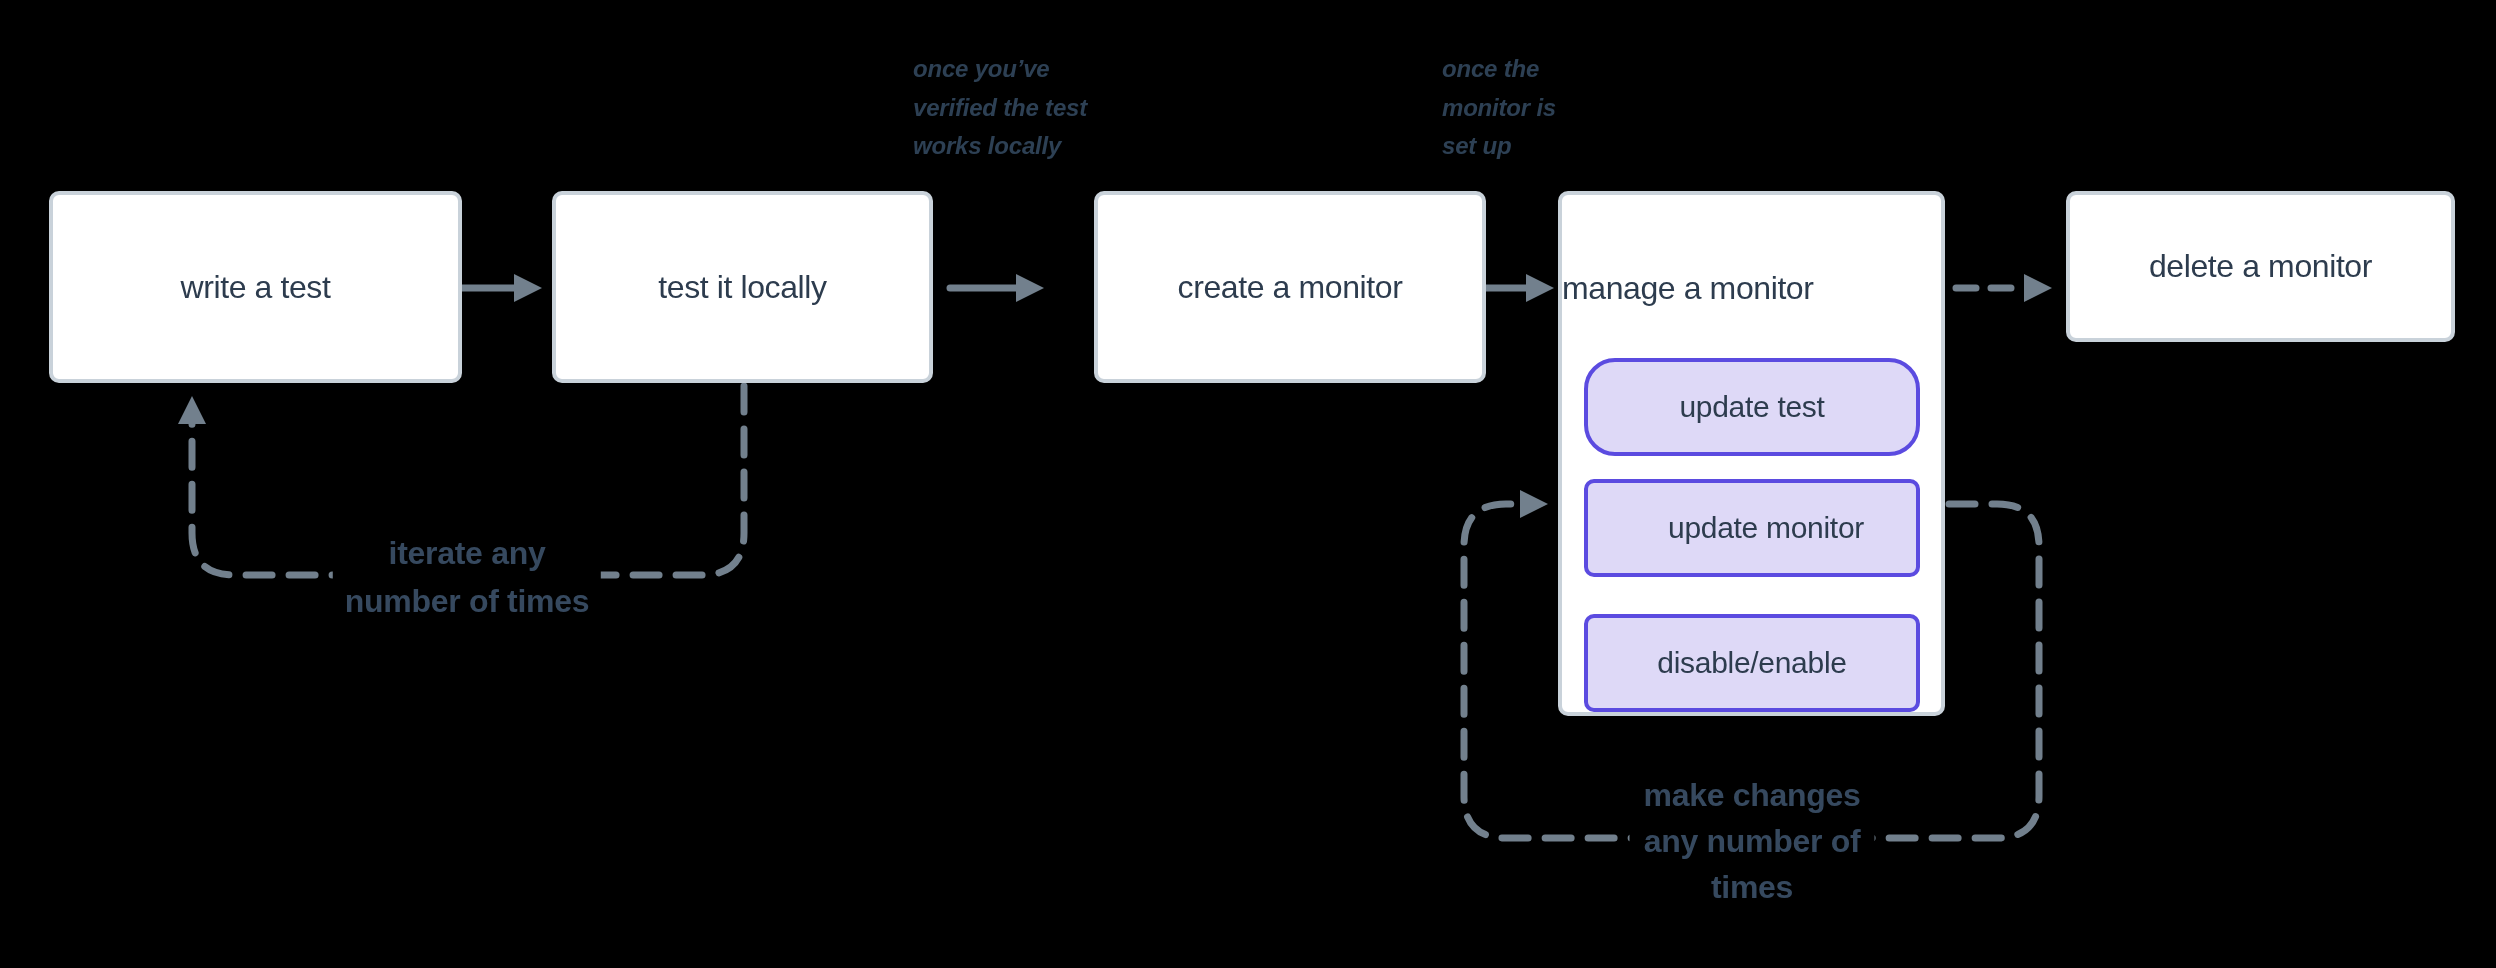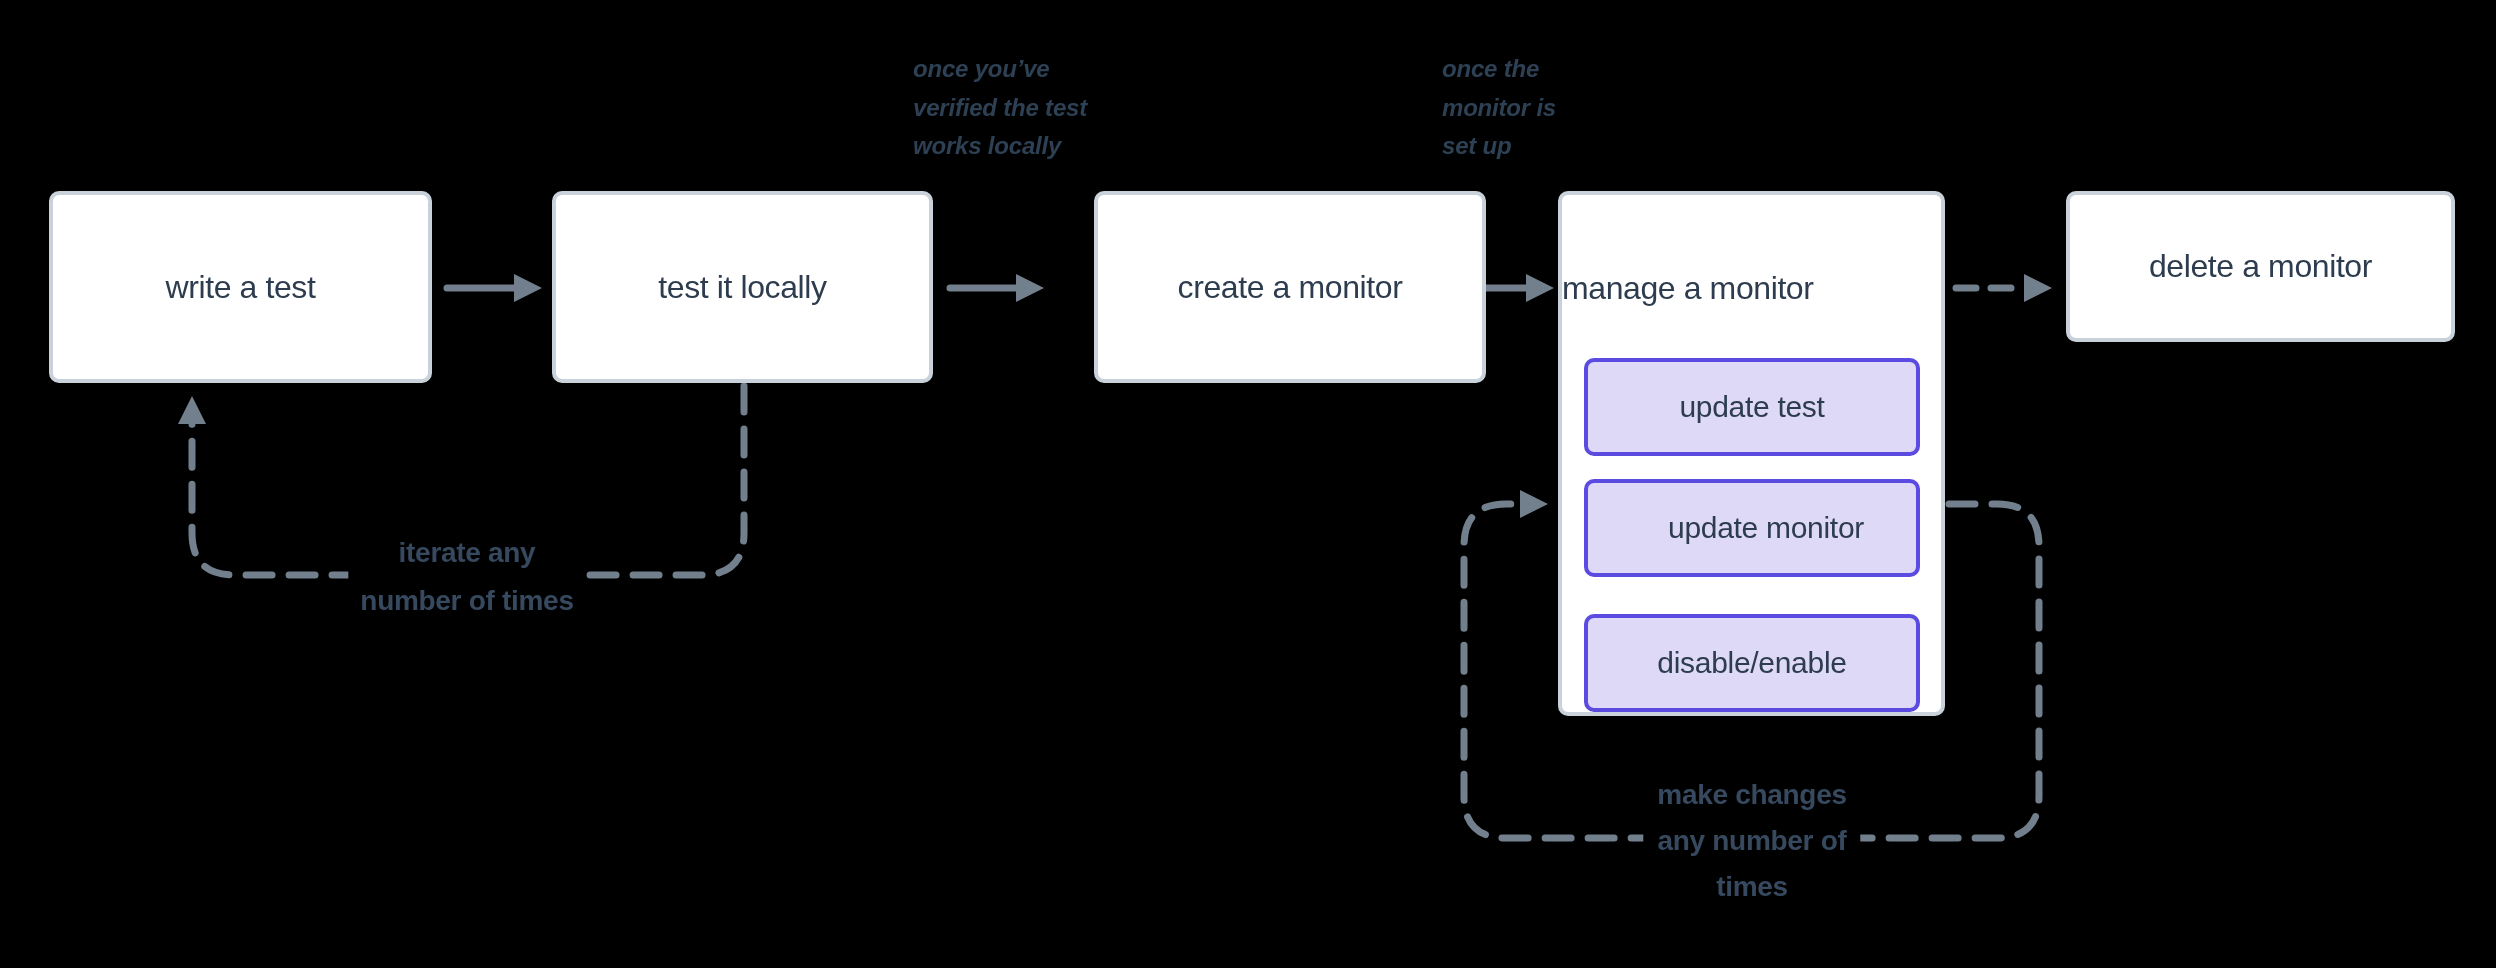--- a/index.html
+++ b/index.html
@@ -7,41 +7,41 @@
     position:relative;width:2496px;height:968px;background:#000000;
     font-family:"Liberation Sans",sans-serif;overflow:hidden;
   }
   .connector-layer{position:absolute;left:0;top:0;z-index:1;}
   .node{
     position:absolute;box-sizing:border-box;z-index:3;
     background:#ffffff;border:4px solid #c9d2da;border-radius:10px;
     display:flex;align-items:center;justify-content:center;
     color:#2d3c4e;font-size:32px;font-weight:500;letter-spacing:-0.4px;
   }
-  .node-write{left:49px;top:191px;width:383px;height:192px;}
+  .node-write{left:49px;top:191px;width:413px;height:192px;}
   .node-test{left:552px;top:191px;width:381px;height:192px;text-align:center;}
   .node-create{left:1054px;top:191px;width:392px;height:192px;margin-left:40px;}
   .node-manage{left:1558px;top:191px;width:387px;height:525px;display:block;}
   .node-delete{left:2066px;top:191px;width:389px;height:151px;}
   .manage-title{
     position:absolute;left:0;top:0;width:100%;height:186px;
     display:flex;align-items:center;
   }
   .action{
     position:absolute;left:22px;width:336px;height:98px;box-sizing:border-box;
     background:#ded9f7;border:4px solid #5b4be0;border-radius:10px;
     display:flex;align-items:center;justify-content:center;
     color:#2d3c4e;font-size:30px;font-weight:500;letter-spacing:-0.3px;
   }
-  .action-1{top:163px;}
+  .action-1{top:163px;border-radius:31px;}
   .action-2{top:284px;padding-left:28px;}
   .action-3{top:419px;}
   .loop-label{
     position:absolute;z-index:2;transform:translateX(-50%);
-    background:#000000;color:#36495f;font-weight:bold;font-size:28px;
+    background:#000000;color:#36495f;font-weight:bold;font-size:32px;
     text-align:center;letter-spacing:-0.3px;white-space:nowrap;
   }
   .loop-label-iterate{left:467px;top:529px;line-height:48px;padding:0 12px;}
   .loop-label-changes{left:1752px;top:772px;line-height:46px;padding:0 14px;}
   .annotation{
     position:absolute;z-index:2;color:#2d4054;font-size:24px;
     font-style:italic;font-weight:bold;line-height:38.5px;
     letter-spacing:-0.2px;white-space:nowrap;
   }
   .annotation-verified{left:913px;top:50px;}

